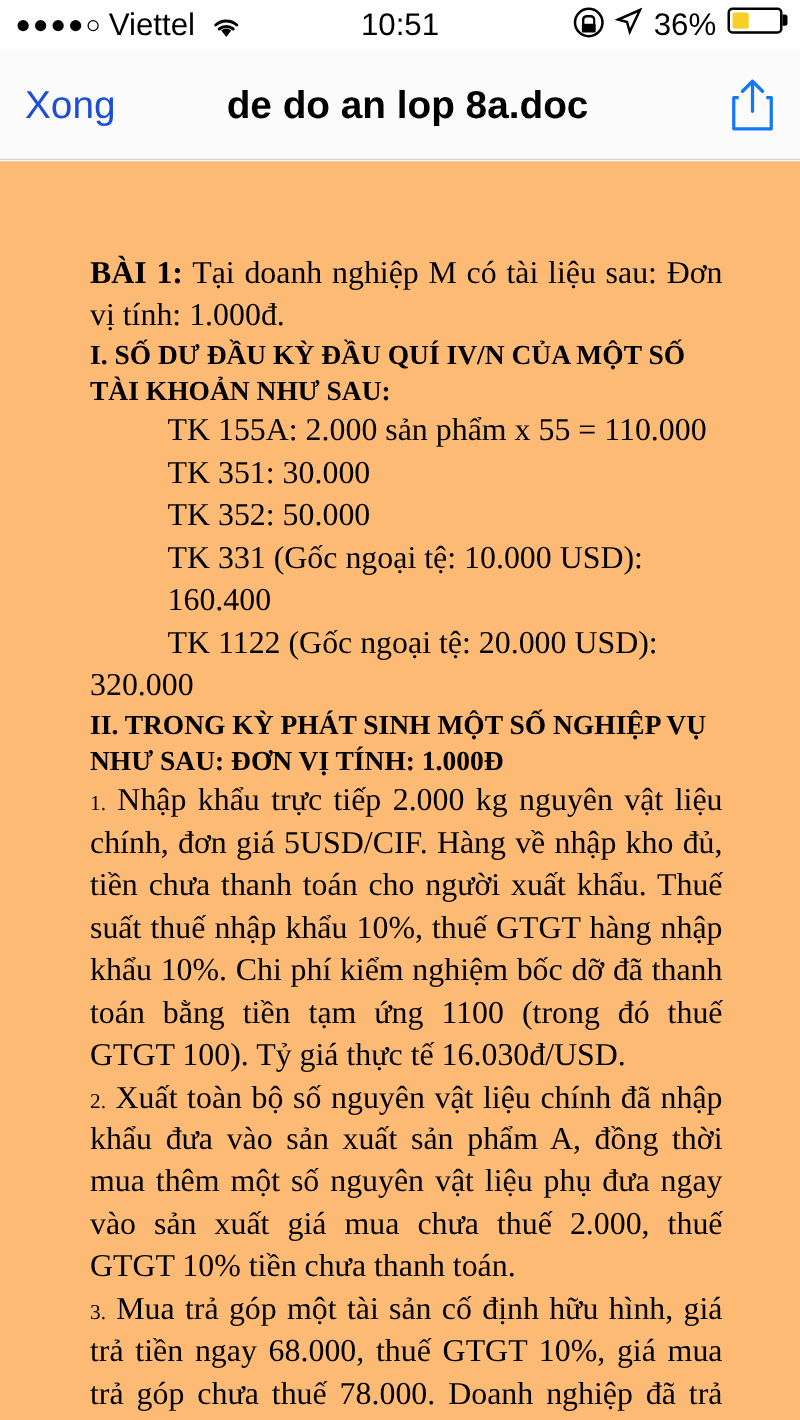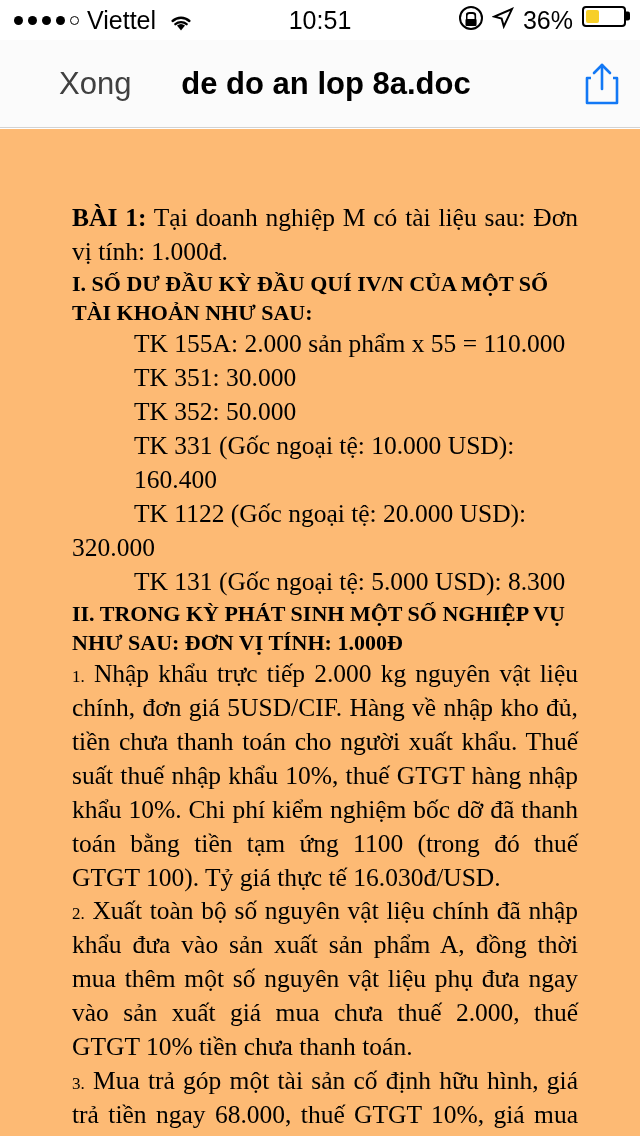--- a/index.html
+++ b/index.html
@@ -116,30 +116,29 @@
   .navbar {
     height: 88px;
     background: #fbfbfb;
     border-bottom: 1px solid #d3d3d3;
     display: flex;
     align-items: center;
     padding: 0 20px;
     position: relative;
   }
   .nav-done {
-    color: #404040;
+    color: #1d4ed8;
     font-size: 31px;
     font-weight: 400;
     z-index: 2;
     background: none;
     border: none;
     font-family: "Liberation Sans", sans-serif;
     cursor: pointer;
     padding: 0;
-    margin-left: 39px;
   }
   .nav-title {
     position: absolute;
     left: 12px; right: 0;
     text-align: center;
     font-size: 31px;
     font-weight: bold;
     color: #000;
     pointer-events: none;
   }
@@ -255,21 +254,20 @@
 
     <div class="heading">I. SỐ DƯ ĐẦU KỲ ĐẦU QUÍ IV/N CỦA MỘT SỐ TÀI KHOẢN NHƯ SAU:</div>
 
     <div class="tk-line">TK 155A: 2.000 sản phẩm x 55 = 110.000</div>
     <div class="tk-line">TK 351: 30.000</div>
     <div class="tk-line">TK 352: 50.000</div>
     <div class="tk-line">TK 331 (Gốc ngoại tệ: 10.000 USD): 160.400</div>
 
     <div class="tk-wrap"><span class="ind">TK   1122   (Gốc   ngoại   tệ:   20.000   USD):</span><br><span>320.000</span></div>
 
-    <div class="tk-line">TK 131 (Gốc ngoại tệ: 5.000 USD): 8.300</div>
 
     <div class="heading">II. TRONG KỲ PHÁT SINH MỘT SỐ NGHIỆP VỤ NHƯ SAU: ĐƠN VỊ TÍNH: 1.000Đ</div>
 
     <p><span class="num">1.</span> <span>Nhập khẩu trực tiếp 2.000 kg nguyên vật liệu chính, đơn giá 5USD/CIF. Hàng về nhập kho đủ, tiền chưa thanh toán cho người xuất khẩu. Thuế suất thuế nhập khẩu 10%, thuế GTGT hàng nhập khẩu 10%. Chi phí kiểm nghiệm bốc dỡ đã thanh toán bằng tiền tạm ứng 1100 (trong đó thuế GTGT 100). Tỷ giá thực tế 16.030đ/USD.</span></p>
     <p><span class="num">2.</span> <span>Xuất toàn bộ số nguyên vật liệu chính đã nhập khẩu đưa vào sản xuất sản phẩm A, đồng thời mua thêm một số nguyên vật liệu phụ đưa ngay vào sản xuất giá mua chưa thuế 2.000, thuế GTGT 10% tiền chưa thanh toán.</span></p>
     <p><span class="num">3.</span> <span>Mua trả góp một tài sản cố định hữu hình, giá trả tiền ngay 68.000, thuế GTGT 10%, giá mua trả góp chưa thuế 78.000. Doanh nghiệp đã trả lần đầu 30% giá thanh toán trả góp. Số còn lại trả dần trong 10 tháng. Chi phí vận chuyển tài sản bằng tiền mặt 440 trong đó thuế GTGT 40. Tài sản được đầu tư bằng quĩ đầu tư phát triển 50%, số còn lại bằng nguồn vốn vay.</span></p>
 
   </div>
 </div>
 

